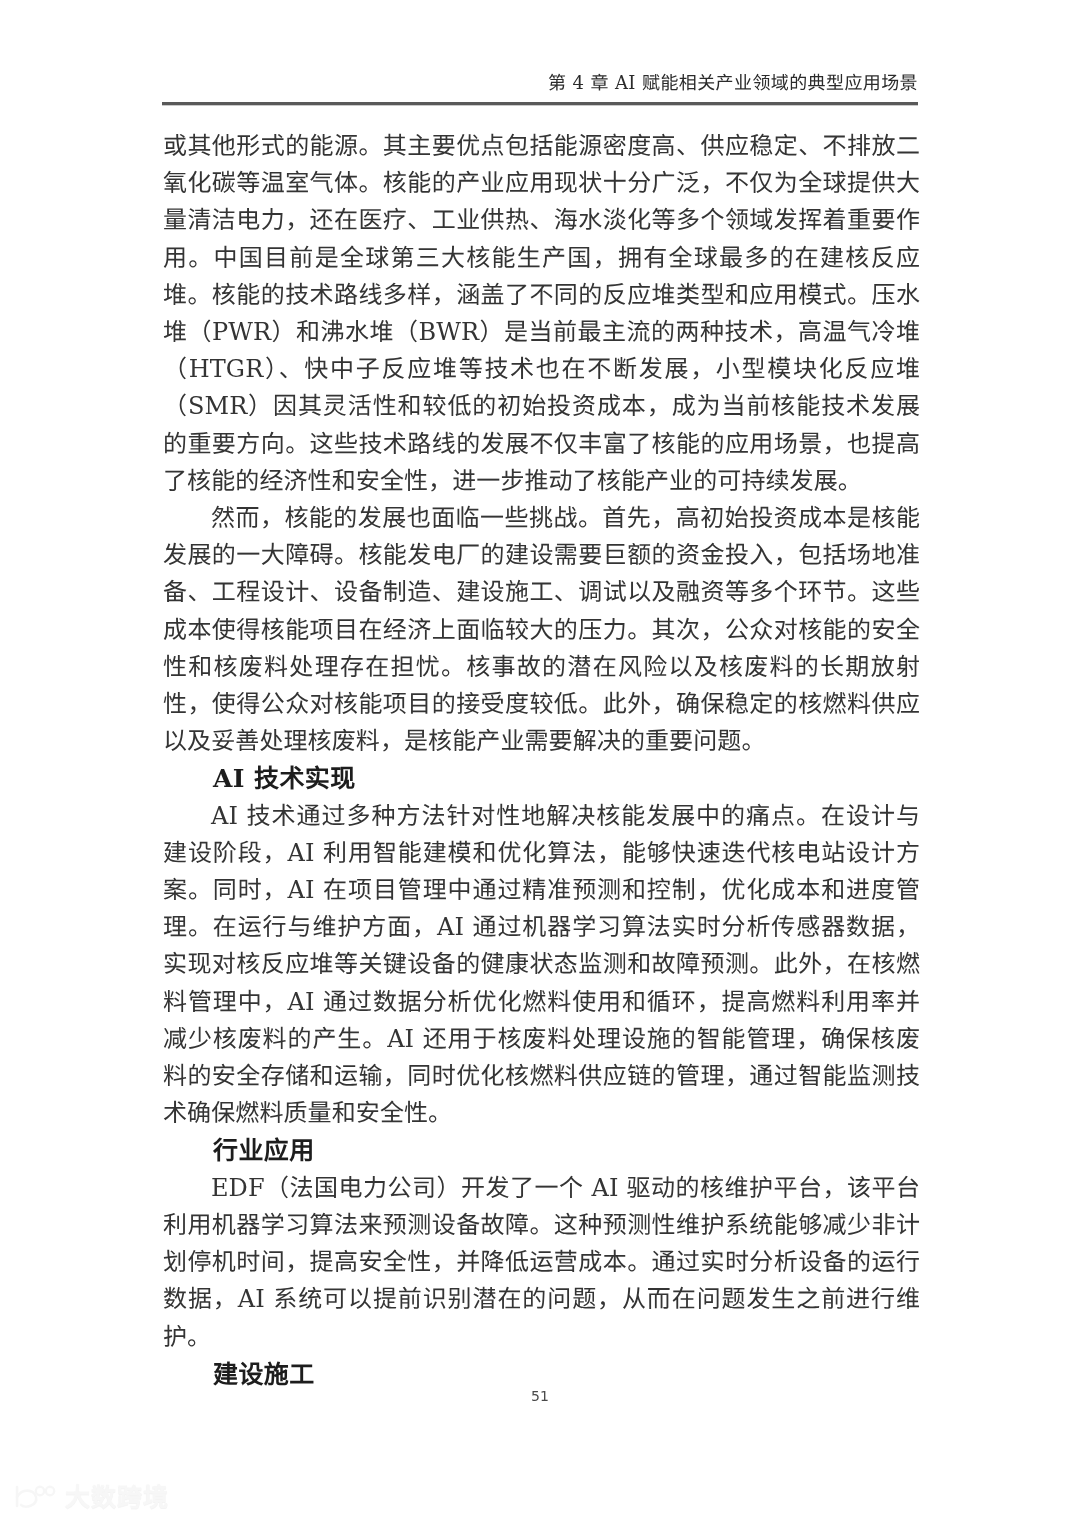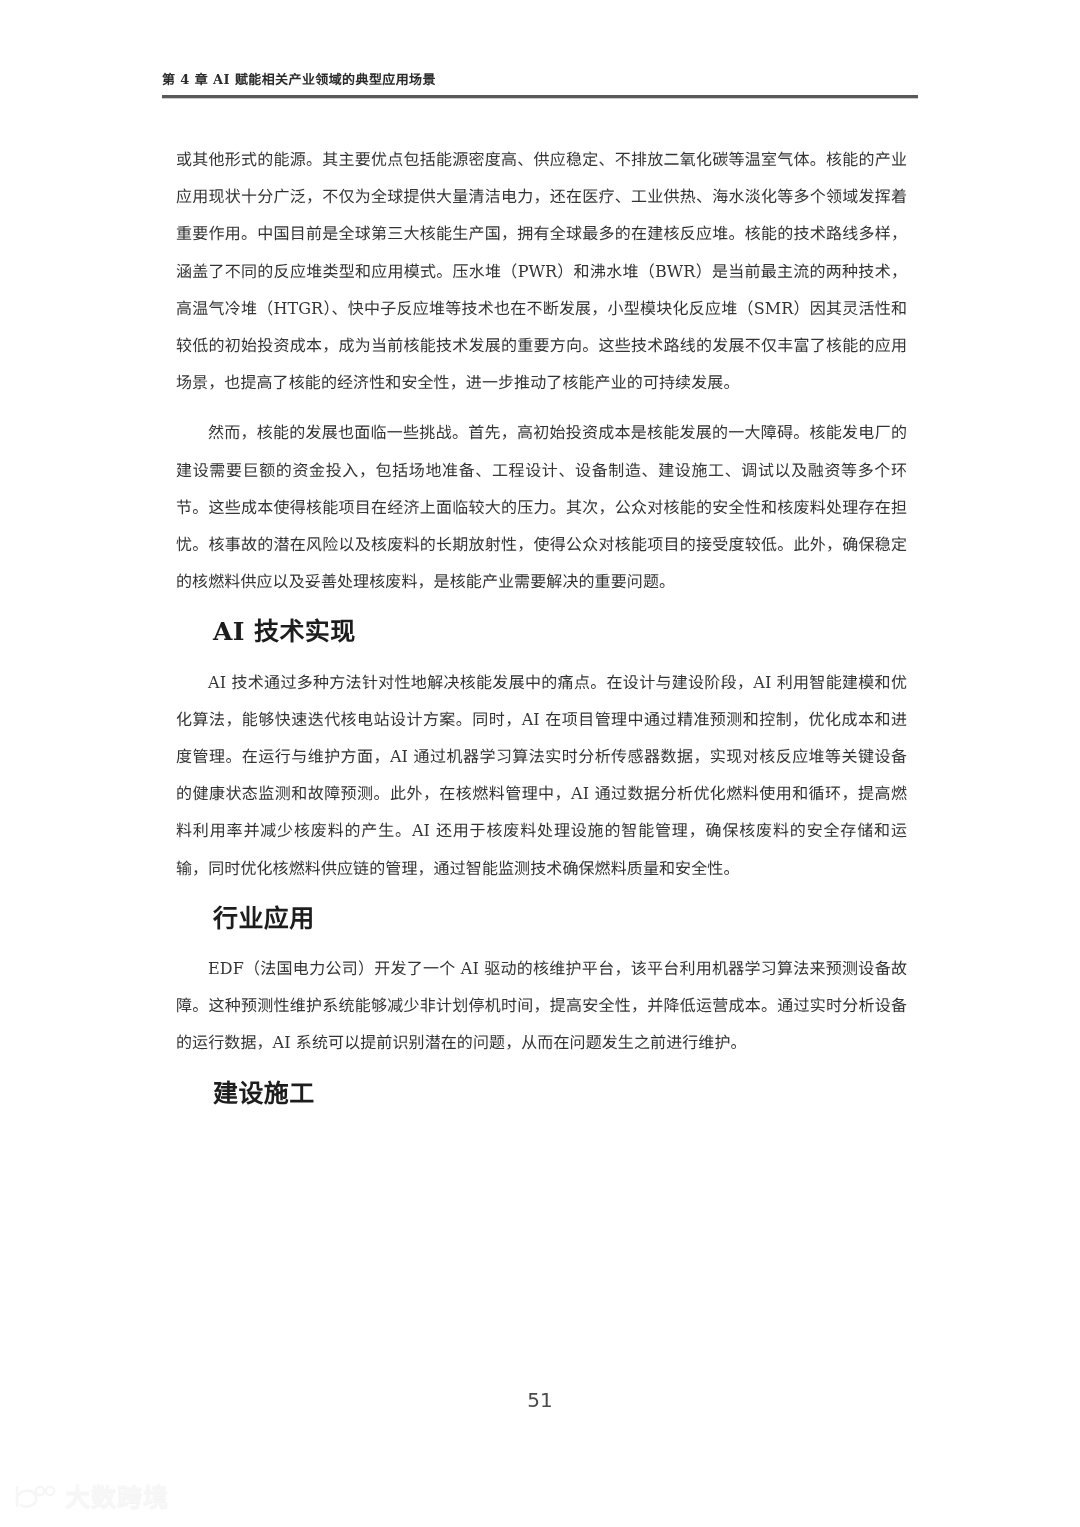--- a/index.html
+++ b/index.html
@@ -23,23 +23,23 @@
 
   
   .running-head {
     position: absolute;
     left: 162px;
     top: 72px;
     width: 756px;
   }
 
   .running-head-title {
-    text-align: left;
-    font-size: 13px;
-    font-weight: bold;
+    text-align: right;
+    font-size: 18px;
+    font-weight: normal;
     letter-spacing: 0.4px;
     color: #2b2b2b;
     line-height: 1.25;
     white-space: nowrap;
   }
 
   .header-rule {
     margin-top: 7px;
     height: 3px;
     background: #595959;
@@ -48,22 +48,22 @@
 
   
   .body-col {
     position: absolute;
     left: 163px;
     top: 128px;
     width: 757px;
   }
 
   p.para {
-    margin: 13px;
-    font-size: 16px;
+    margin: 0;
+    font-size: 24px;
     line-height: 37.2px;
     text-align: justify;
     text-justify: inter-ideograph;
     color: #343434;
     letter-spacing: 0.1px;
     text-indent: 0;
   }
 
   p.para.indent {
     text-indent: 2em;
@@ -79,21 +79,21 @@
     letter-spacing: 0.4px;
   }
 
   
   .folio {
     position: absolute;
     left: 0;
     right: 0;
     top: 1388px;
     text-align: center;
-    font-size: 20px;
+    font-size: 14px;
     color: #4a4a4a;
     font-family: "DejaVu Sans", "Liberation Sans", sans-serif;
   }
 
   
   .watermark {
     position: absolute;
     left: 10px;
     top: 1484px;
     display: flex;

